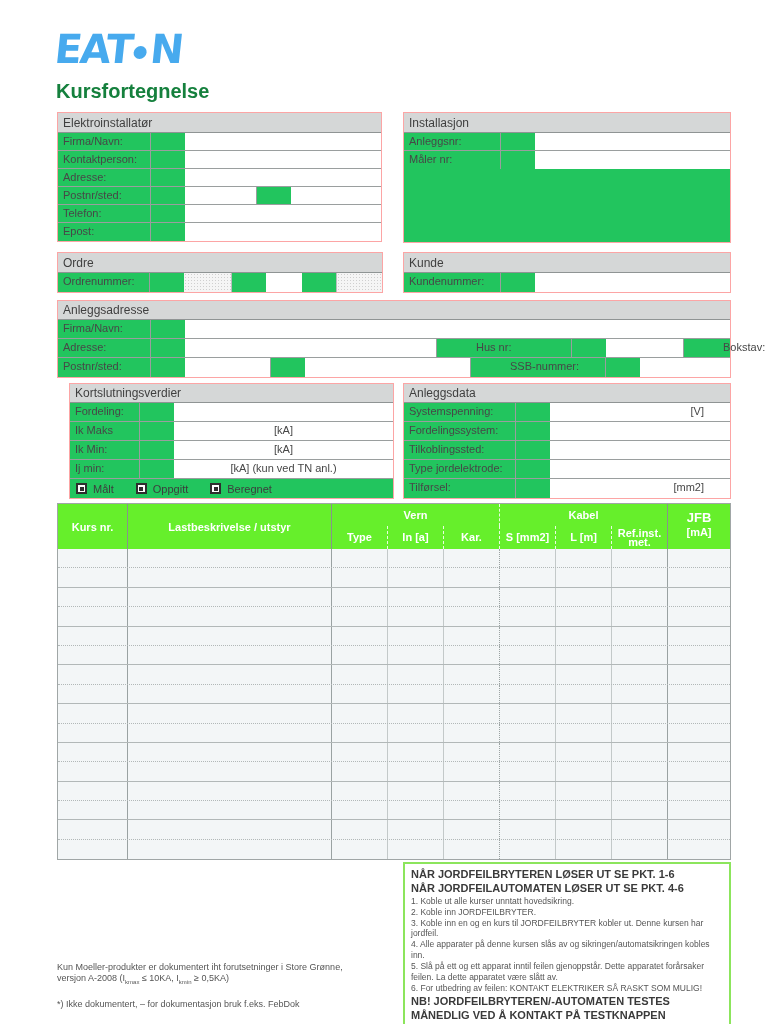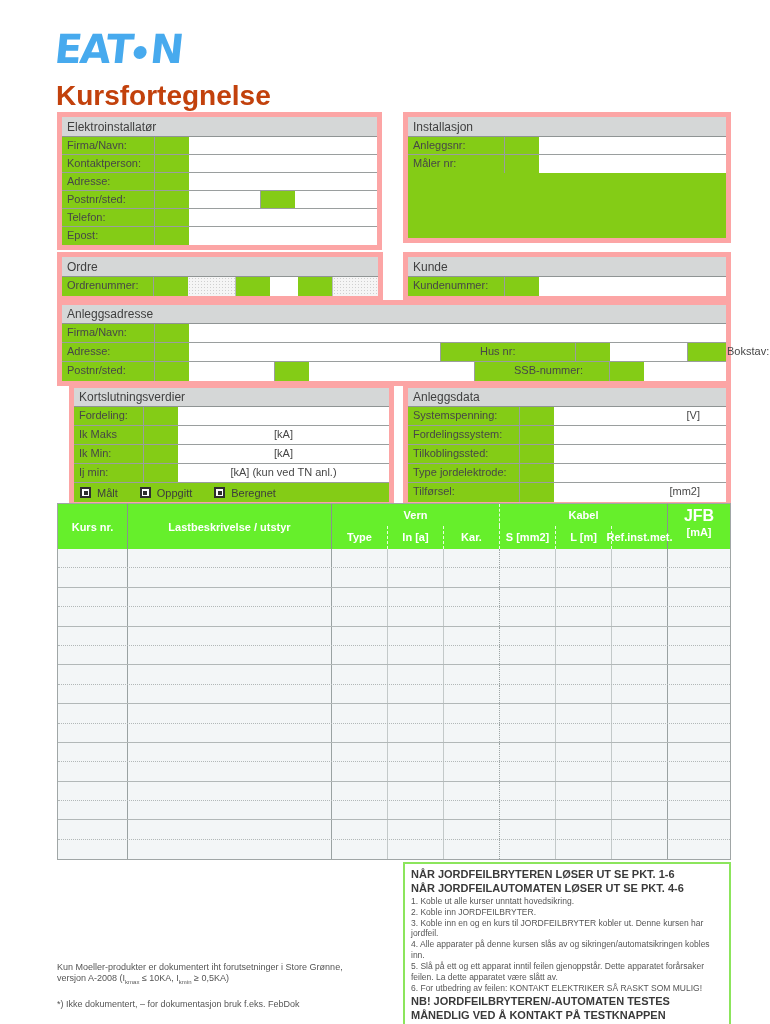--- a/index.html
+++ b/index.html
@@ -6,24 +6,24 @@
   html,body { background:#fff; }
   .page {
     position:relative; width:770px; height:1024px; background:#ffffff;
     font-family:"Liberation Sans", sans-serif; color:#3d3d3d; overflow:hidden;
   }
   
   .logo { position:absolute; left:55px; top:28px; height:42px; display:flex; align-items:center;
           color:#47aaee; font-weight:bold; font-size:40px; letter-spacing:-2px;
           transform:skewX(-6deg); font-family:"DejaVu Sans", sans-serif; }
   .logo .dot { display:inline-block; width:13px; height:13px; border-radius:50%; background:#47aaee; margin:6px 3px 0 3px; }
-  .page-title { position:absolute; left:56px; top:80px; font-size:28px; font-weight:bold; color:#c2410c; }
-
-  
-  .sec { position:absolute; border:5px solid #fca5a5; background:#84cc16; }
+  .page-title { position:absolute; left:56px; top:80px; font-size:20px; font-weight:bold; color:#15803d; }
+
+  
+  .sec { position:absolute; border:1px solid #fca5a5; background:#22c55e; }
   .sec-h { background:#d5d7d7; height:20px; line-height:20px; padding-left:5px;
            font-size:12px; color:#3f3f3f; border-bottom:1px solid #8f9494; }
   .frow { display:flex; height:18px; border-bottom:1px solid #9a9e9e;gap:34px; }
   .frow:last-child { border-bottom:none; }
   .frow.h19 { height:19px; }
   .lbl { font-size:11px; color:#474747; padding-left:5px; line-height:17px;
          border-right:1px solid #9a9e9e; flex:none; white-space:nowrap; }
   .fld { flex:1; background:#fff; }
   .fld.split { border-right:1px solid #9a9e9e; flex:none; }
   .unit-center { flex:1; text-align:center; font-size:11px; color:#474747; line-height:17px; }
@@ -47,21 +47,21 @@
 
   
   .ctable { position:absolute; left:57px; top:503px; width:674px; border:1px solid #a0a6a6; }
   .ct-head { display:grid; grid-template-columns:70px 204px 56px 56px 56px 56px 56px 56px 62px;
              grid-template-rows:22px 23px; background:#66ef2b; color:#fff; }
   .hc { display:flex; align-items:center; justify-content:center; font-weight:bold; text-align:center; }
   .h-kurs { grid-column:1; grid-row:1/3; font-size:11px; border-right:1px solid #88938b; }
   .h-last { grid-column:2; grid-row:1/3; font-size:11px; border-right:1px solid #88938b; }
   .h-vern { grid-column:3/6; grid-row:1; font-size:11px; border-right:1px dashed rgba(255,255,255,.85); }
   .h-kabel { grid-column:6/9; grid-row:1; font-size:11px; border-right:1px solid #88938b; }
-  .h-jfb { grid-column:9; grid-row:1; font-size:16px; align-items:flex-end; padding-bottom:1px;text-align:center; }
+  .h-jfb { grid-column:9; grid-row:1; font-size:13px; align-items:flex-end; padding-bottom:1px;text-align:center; }
   .hs { grid-row:2; font-size:11px; line-height:9px; }
   .hs.dash { border-right:1px dashed rgba(255,255,255,.85); }
   .hs.solid { border-right:1px solid #88938b; }
   .t-body { background:#f3f6f7; }
   .t-row { display:grid; grid-template-columns:70px 204px 56px 56px 56px 56px 56px 56px 62px;
            height:19.4px; border-bottom:1px solid #b2b8b8; }
   .t-row:nth-child(odd) { border-bottom-style:dotted; }
   .t-row:last-child { border-bottom:none; }
   .t-cell { border-right:1px solid #c3c9c9; }
   .t-cell.c0, .t-cell.c1, .t-cell.c7 { border-right:1px solid #9aa2a2; }
@@ -256,21 +256,21 @@
       <div class="hc h-kurs">Kurs nr.</div>
       <div class="hc h-last">Lastbeskrivelse / utstyr</div>
       <div class="hc h-vern">Vern</div>
       <div class="hc h-kabel">Kabel</div>
       <div class="hc h-jfb">JFB</div>
       <div class="hc hs dash" style="grid-column:3;">Type</div>
       <div class="hc hs dash" style="grid-column:4;">In [a]</div>
       <div class="hc hs dash" style="grid-column:5;">Kar.</div>
       <div class="hc hs dash" style="grid-column:6;">S [mm2]</div>
       <div class="hc hs dash" style="grid-column:7;">L [m]</div>
-      <div class="hc hs solid" style="grid-column:8; flex-direction:row;">
+      <div class="hc hs solid" style="grid-column:8; flex-direction:column;">
         <span>Ref.inst.</span>
         <span>met.</span>
       </div>
       <div class="hc hs" style="grid-column:9; align-items:flex-start; padding-top:2px;">[mA]</div>
     </div>
     <div class="t-body">
         <div class="t-row">
           <div class="t-cell c0"></div>
           <div class="t-cell c1"></div>
           <div class="t-cell c2"></div>

